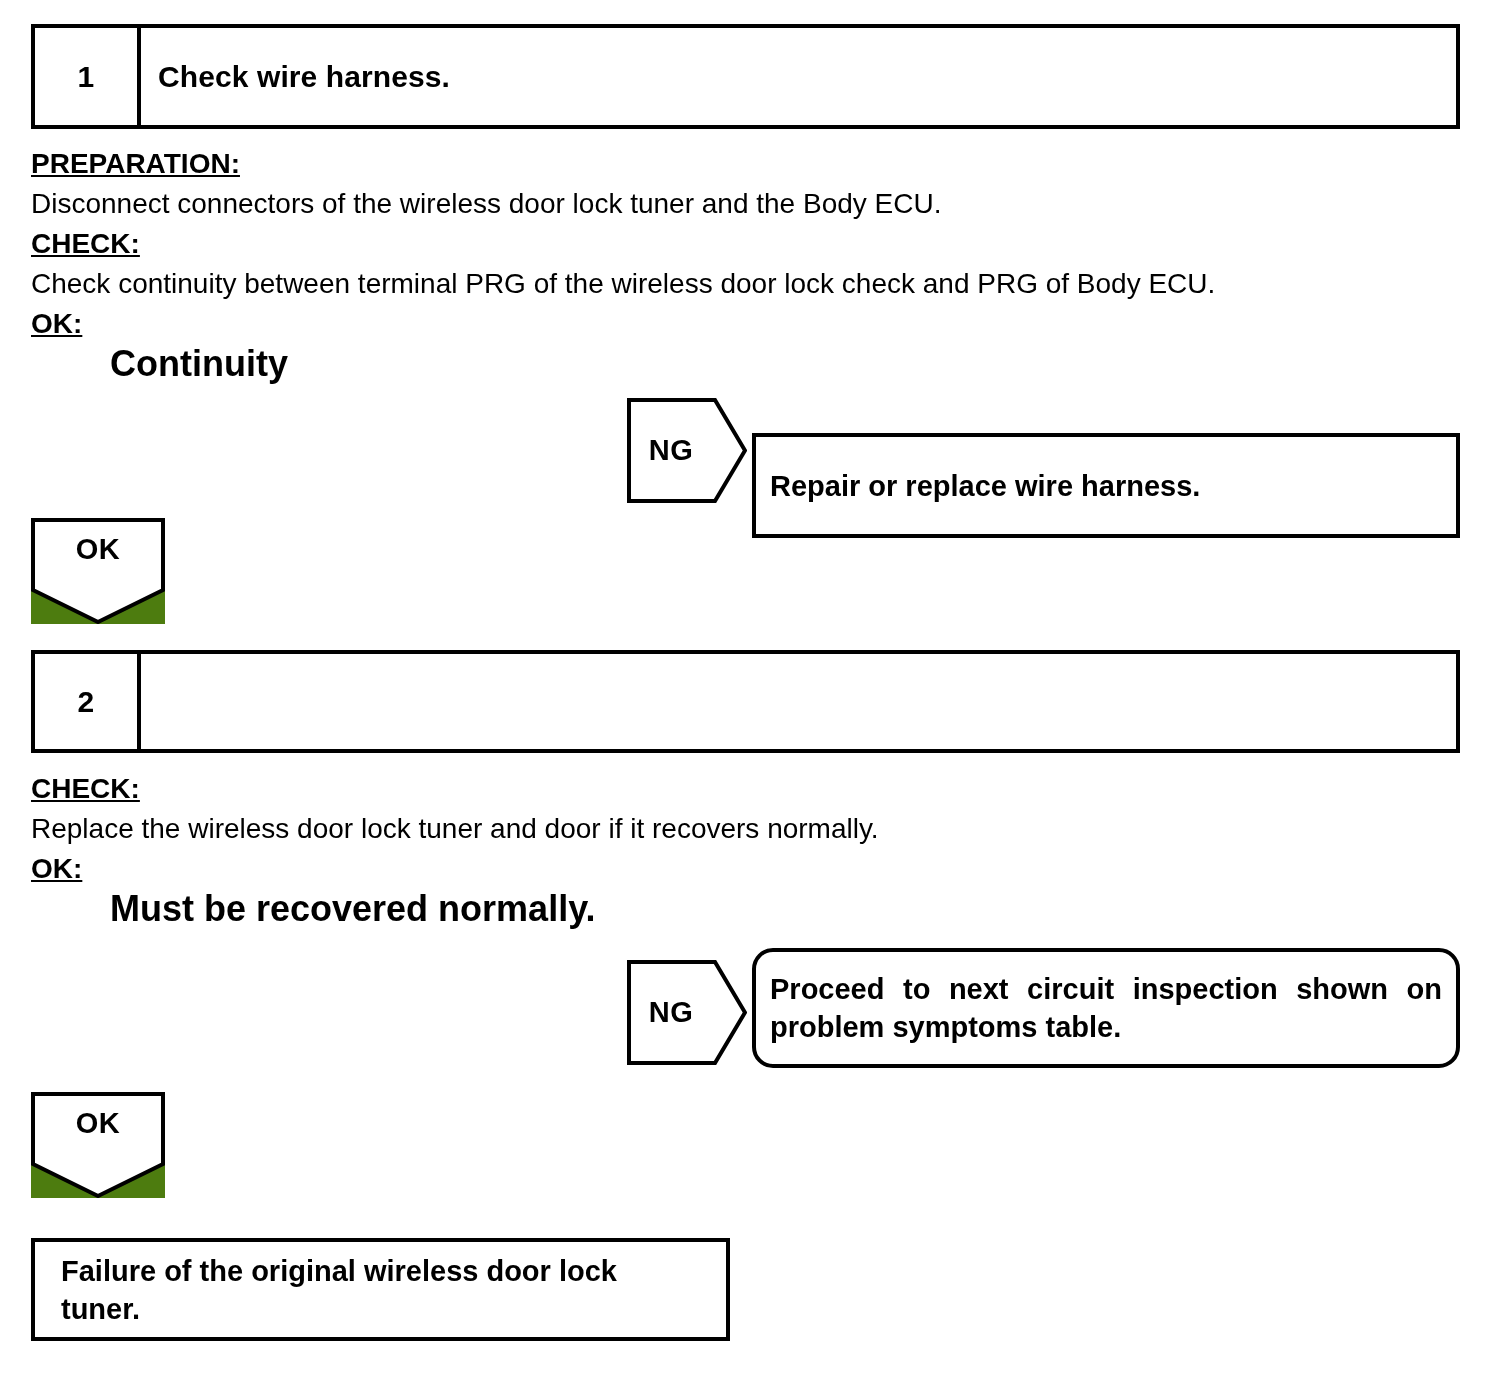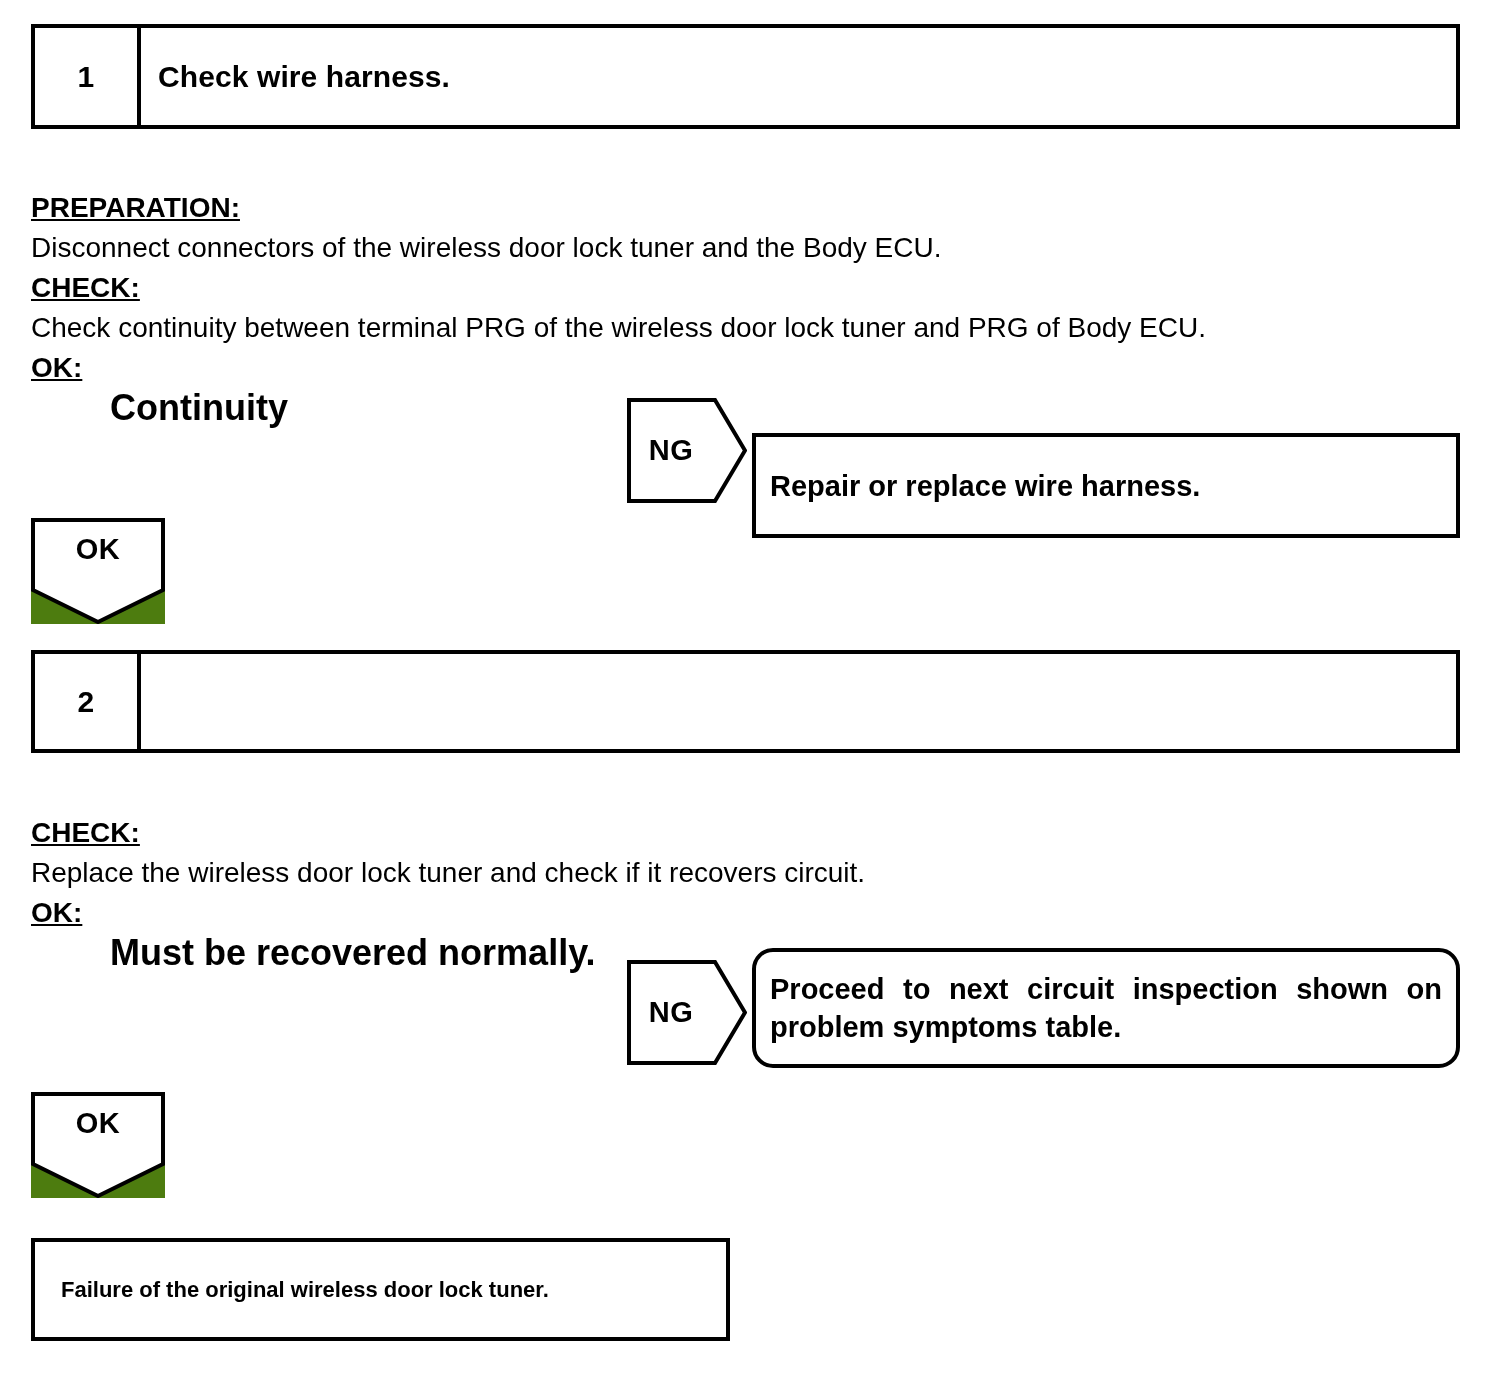--- a/index.html
+++ b/index.html
@@ -45,21 +45,20 @@
     padding-left: 17px;
     font-size: 30px;
     font-weight: bold;
     letter-spacing: 0.1px;
   }
 
   
   .text-block {
     position: absolute;
     left: 31px;
-    margin-top: 44px;
   }
   .tx-head {
     font-size: 28px;
     font-weight: bold;
     text-decoration: underline;
     line-height: 40px;
     white-space: nowrap;
   }
   .tx-body {
     font-size: 28px;
@@ -142,21 +141,21 @@
   
   .final-box {
     position: absolute;
     box-sizing: border-box;
     border: 4px solid #000;
     background: #fff;
     display: flex;
     align-items: center;
   }
   .final-text {
-    font-size: 22px;
+    font-size: 29px;
     font-weight: bold;
     line-height: 38px;
     padding: 0 26px;
     width: 100%;
     box-sizing: border-box;
   }
 </style>
 </head>
 <body>
 
@@ -164,21 +163,21 @@
 
   <div class="step-box" style="left:31px; top:24px; width:1429px; height:105px;">
     <div class="step-num">1</div>
     <div class="step-title">Check wire harness.</div>
   </div>
 
   <div class="text-block" style="top:144px;">
     <div class="tx-head">PREPARATION:</div>
     <div class="tx-body">Disconnect connectors of the wireless door lock tuner and the Body ECU.</div>
     <div class="tx-head">CHECK:</div>
-    <div class="tx-body">Check continuity between terminal PRG of the wireless door lock tuner and PRG of Body ECU.</div>
+    <div class="tx-body">Check continuity between terminal PRG of the wireless door lock check and PRG of Body ECU.</div>
     <div class="tx-head">OK:</div>
     <div class="tx-spec">Continuity</div>
   </div>
 
   <div class="ng-tag" style="left:627px; top:386px; width:120px; height:105px;">
     <svg width="120" height="105" viewBox="0 0 120 105">
       <polygon points="2,2 88,2 118,52.5 88,103 2,103" fill="#ffffff" stroke="#000000" stroke-width="4" stroke-linejoin="miter"></polygon>
     </svg>
     <div class="ng-label">NG</div>
   </div>
@@ -193,21 +192,21 @@
     </svg>
     <div class="ok-label">OK</div>
   </div>
 
   <div class="step-box" style="left:31px; top:650px; width:1429px; height:103px;">
     <div class="step-num">2</div>
   </div>
 
   <div class="text-block" style="top:769px;">
     <div class="tx-head">CHECK:</div>
-    <div class="tx-body">Replace the wireless door lock tuner and check if it recovers circuit.</div>
+    <div class="tx-body">Replace the wireless door lock tuner and door if it recovers normally.</div>
     <div class="tx-head">OK:</div>
     <div class="tx-spec">Must be recovered normally.</div>
   </div>
 
   <div class="ng-tag" style="left:627px; top:948px; width:120px; height:105px;">
     <svg width="120" height="105" viewBox="0 0 120 105">
       <polygon points="2,2 88,2 118,52.5 88,103 2,103" fill="#ffffff" stroke="#000000" stroke-width="4" stroke-linejoin="miter"></polygon>
     </svg>
     <div class="ng-label">NG</div>
   </div>

